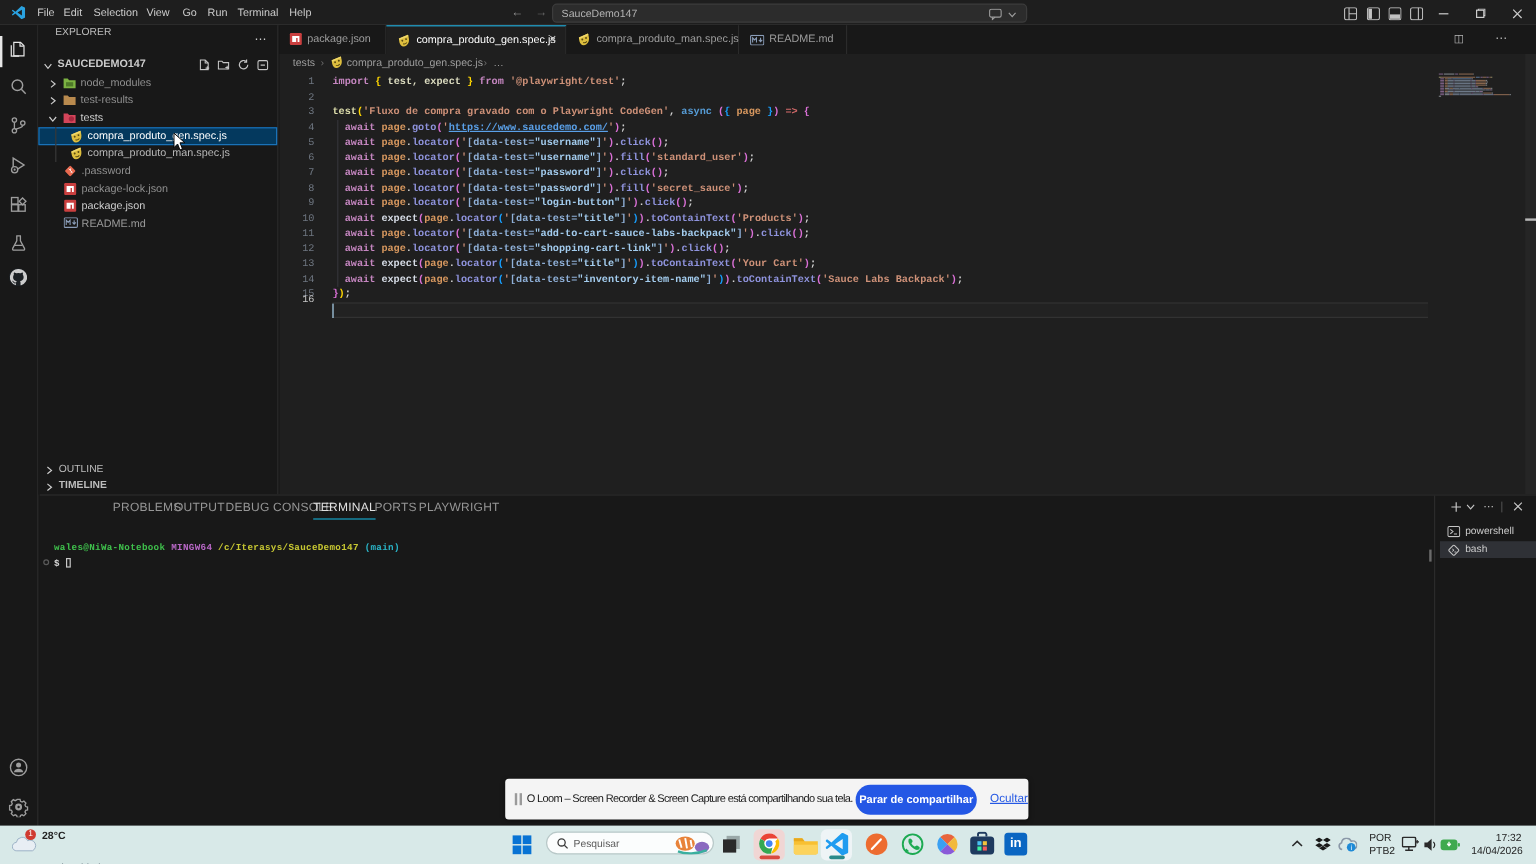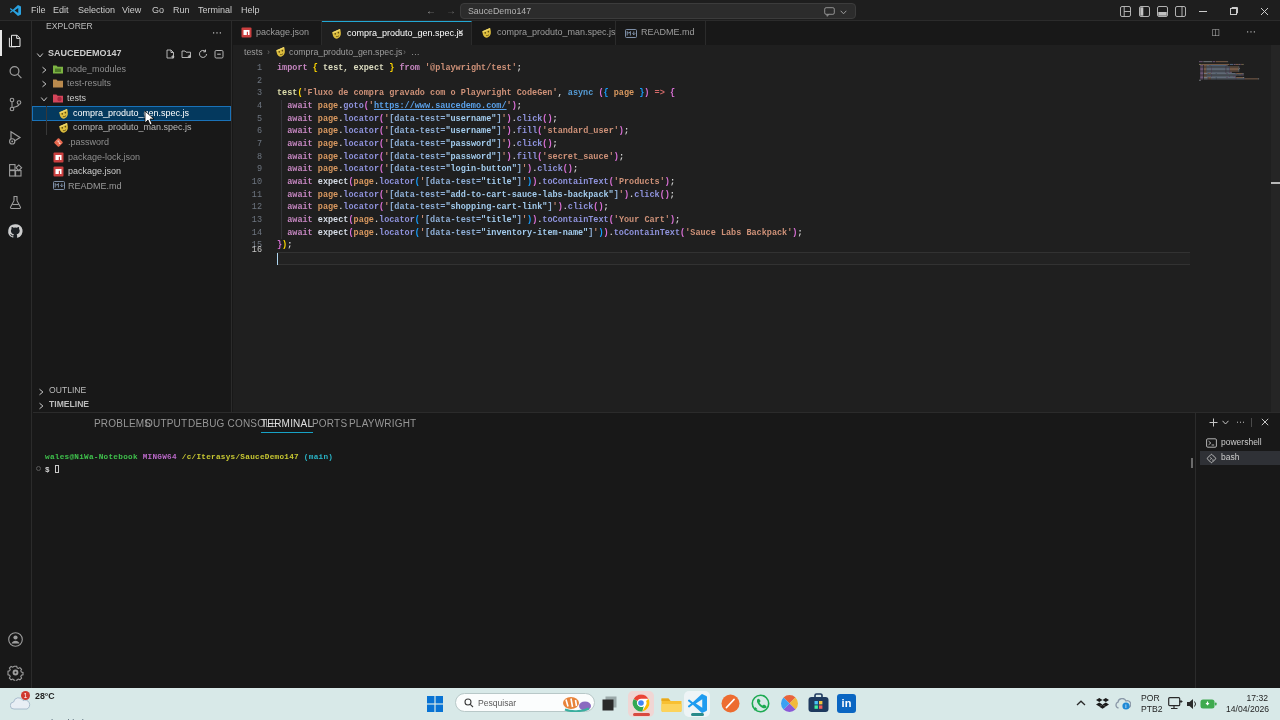--- a/index.html
+++ b/index.html
@@ -552,20 +552,27 @@
       </div>
   <div class="trow" style="top:38px;background:#2f3136">
         <span style="position:absolute;left:6px;top:2px;line-height:0"><svg width="11" height="11" viewBox="0 0 11 11" style="" xmlns="http://www.w3.org/2000/svg">
             <rect x="2.3" y="2.3" width="6.4" height="6.4" rx="1" transform="rotate(45 5.5 5.5)" fill="none" stroke="#c5c5c5" stroke-width="0.9"></rect>
             <path d="M4.2 4.5l1.5 1-1.5 1M6 7h1.6" stroke="#c5c5c5" stroke-width="0.8" fill="none"></path>
           </svg></span>
         <span style="position:absolute;left:21px;top:1px">bash</span>
       </div>
 </div>
 
+<div id="loom">
+  <div style="position:absolute;left:8px;top:12px;width:1.6px;height:10px;background:#9a9a9a"></div>
+      <div style="position:absolute;left:12px;top:12px;width:1.6px;height:10px;background:#9a9a9a"></div>
+  <span class="txt">O Loom – Screen Recorder &amp; Screen Capture está compartilhando sua tela.</span>
+  <span class="btn">Parar de compartilhar</span>
+  <span class="hide">Ocultar</span>
+</div>
 
 <div id="taskbar">
   <svg width="22" height="18" viewBox="0 0 22 18" style="position:absolute;left:10px;top:7px" xmlns="http://www.w3.org/2000/svg">
         <path d="M4 14a3.5 3.5 0 0 1-.4-7A5 5 0 0 1 13 5.5 4 4 0 0 1 17 14z" fill="#e8eef4" stroke="#9ab0c4" stroke-width="0.8"></path>
       </svg>
 
   <div style="position:absolute;left:21px;top:3px;width:9px;height:9px;background:#d03a30;border-radius:50%;color:#fff;font-size:7px;text-align:center;line-height:9px">1</div>
   <div style="position:absolute;left:35px;top:3px;font-size:8.8px;font-weight:bold;color:#1f1f1f">28°C</div>
   <div style="position:absolute;left:35px;top:30px;font-size:8.6px;color:#4a5a68">Pred. nublado</div>
 

